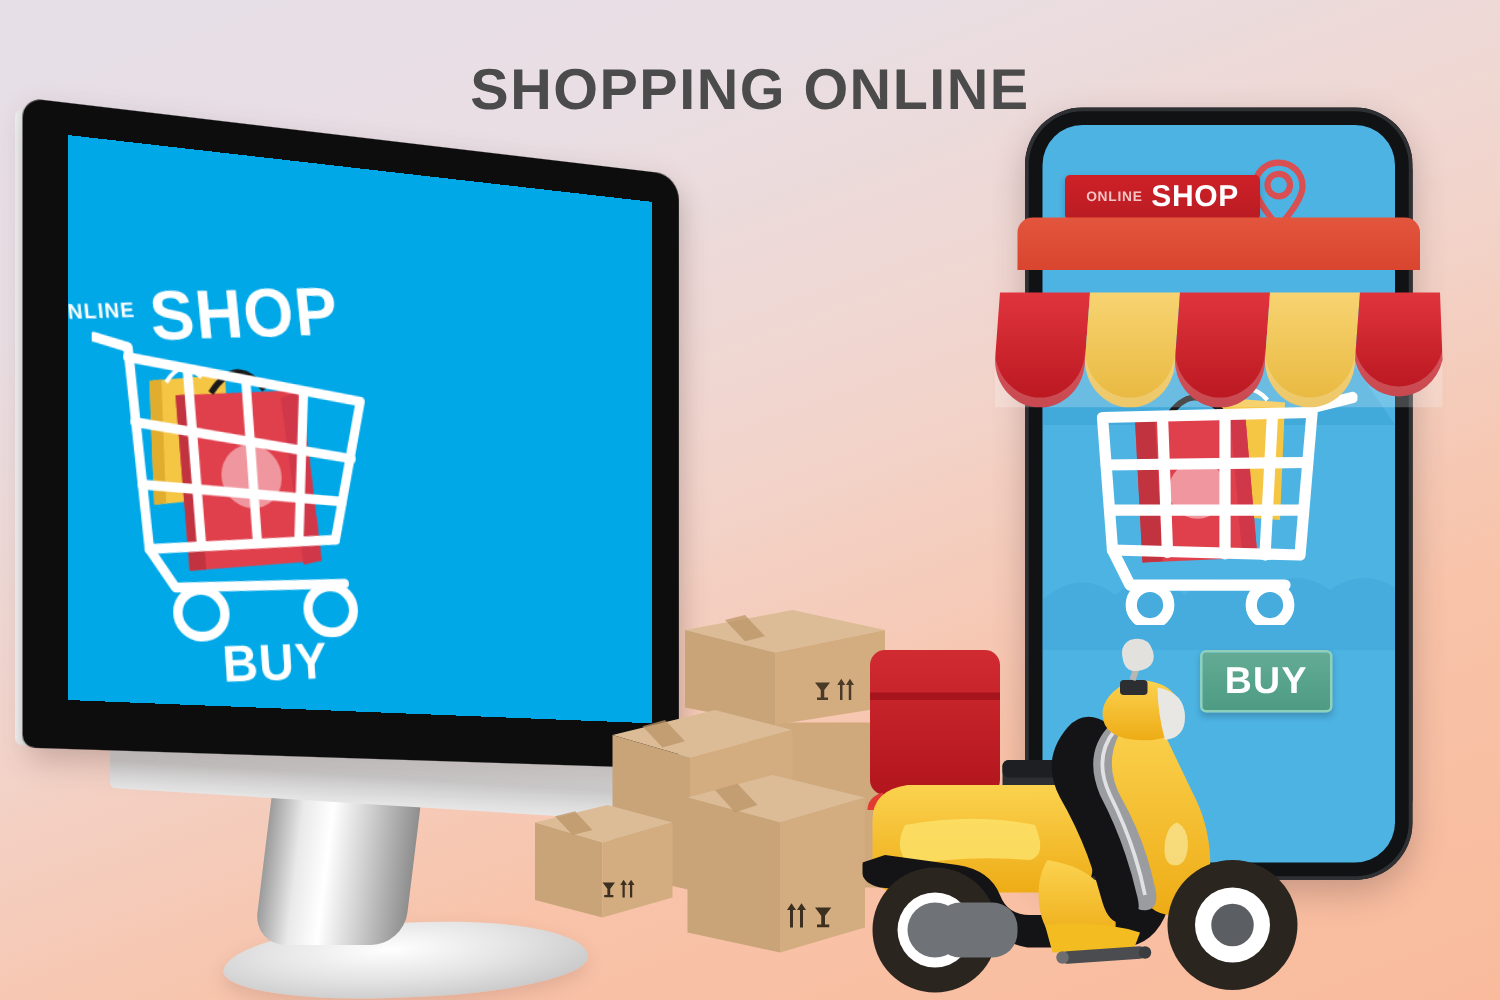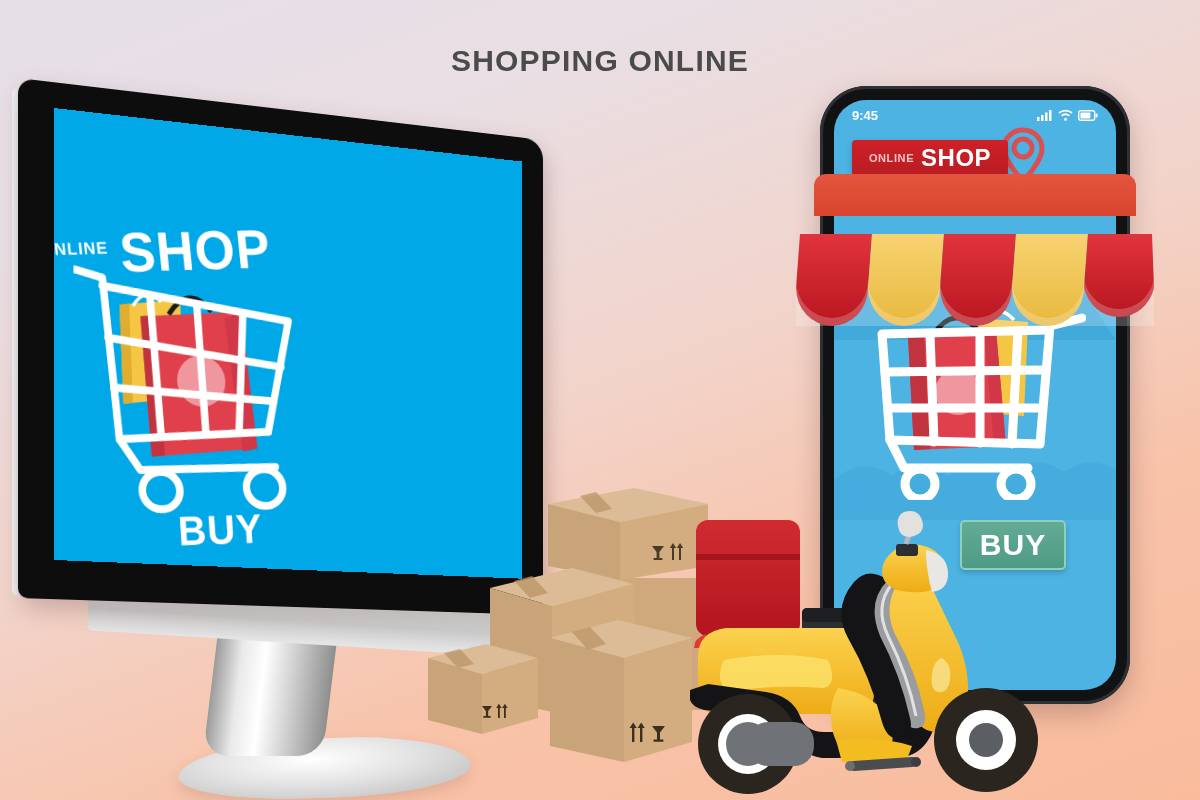--- a/index.html
+++ b/index.html
@@ -9,21 +9,21 @@
   }
   #stage{
     position:relative;width:1200px;height:800px;overflow:hidden;
     background:
       linear-gradient(160deg,#e6dfe8 0%, #e9dee3 22%, #f2d4cb 48%, #f8c3a9 72%, #f9bb9c 100%);
   }
 
   
   #title{
     position:absolute;left:0;top:44px;width:1200px;text-align:center;
-    font-size:30px;font-weight:bold;letter-spacing:1.2px;color:#4b4b4b;
+    font-size:46px;font-weight:bold;letter-spacing:1.2px;color:#4b4b4b;
     user-select:none;
   }
 
   
   #monitor{position:absolute;left:10px;top:78px;width:640px;height:660px;}
   .mon-body{
     position:absolute;left:8px;top:0;width:590px;height:520px;
     background:#0d0d0d;border-radius:16px 22px 10px 10px;
     transform:perspective(1400px) rotateY(13deg) skewY(4.2deg);
     transform-origin:left center;
@@ -193,41 +193,20 @@
     <div class="ph-side"></div>
     <div class="ph-body"></div>
 
     <div class="ph-screen">
 
       <svg class="clouds" viewBox="0 0 282 590">
         <path d="M0 210 q26 -26 52 -4 q22 -26 48 -2 q24 -24 50 -2 q26 -24 52 -2 q24 -22 50 -4 L282 240 L0 240 Z" fill="#3fa5d8" opacity=".75"></path>
         <path d="M0 380 q30 -26 58 -4 q28 -24 56 0 q30 -24 58 -2 q30 -22 58 -2 q26 -18 52 -2 L282 420 L0 420 Z" fill="#3fa5d8" opacity=".45"></path>
       </svg>
 
-      <div class="ph-status nosel">
-        <span>9:45</span>
-        <span class="icons">
-          <svg width="16" height="12" viewBox="0 0 16 12">
-            <rect x="0" y="8" width="2.5" height="4" fill="#fff"></rect>
-            <rect x="4" y="6" width="2.5" height="6" fill="#fff"></rect>
-            <rect x="8" y="3.5" width="2.5" height="8.5" fill="#fff"></rect>
-            <rect x="12" y="1" width="2.5" height="11" fill="#fff"></rect>
-          </svg>
-          <svg width="15" height="12" viewBox="0 0 15 12">
-            <path d="M1 4 A10 10 0 0 1 14 4" fill="none" stroke="#fff" stroke-width="1.8"></path>
-            <path d="M3.6 6.8 A6.2 6.2 0 0 1 11.4 6.8" fill="none" stroke="#fff" stroke-width="1.8"></path>
-            <circle cx="7.5" cy="10.2" r="1.5" fill="#fff"></circle>
-          </svg>
-          <svg width="20" height="11" viewBox="0 0 20 11">
-            <rect x="0.7" y="0.7" width="16" height="9.6" rx="2" fill="none" stroke="#fff" stroke-width="1.4"></rect>
-            <rect x="2.4" y="2.4" width="10" height="6.2" rx="1" fill="#fff"></rect>
-            <rect x="17.6" y="3.6" width="2" height="3.8" rx="1" fill="#fff"></rect>
-          </svg>
-        </span>
-      </div>
 
       <svg style="position:absolute;left:34px;top:200px;" width="218" height="200" viewBox="0 0 218 200">
         <path d="M108 18 L160 22 L156 116 L104 112 Z" fill="#f5c544"></path>
         <path d="M116 22 q14 -20 30 -2" fill="none" stroke="#ffffff" stroke-width="3.5"></path>
         <path d="M40 36 L128 30 L138 146 L46 150 Z" fill="#e0404c"></path>
         <path d="M40 36 L56 35 L62 149 L46 150 Z" fill="#c23340"></path>
         <path d="M116 31 L128 30 L138 146 L126 147 Z" fill="#d0384a"></path>
         <circle cx="90" cy="92" r="23" fill="#f2a6ad" opacity=".85"></circle>
         <path d="M66 34 q20 -30 44 -4" fill="none" stroke="#1a1a1a" stroke-width="5"></path>
         <g fill="none" stroke="#ffffff" stroke-width="9" stroke-linecap="round" stroke-linejoin="round">

